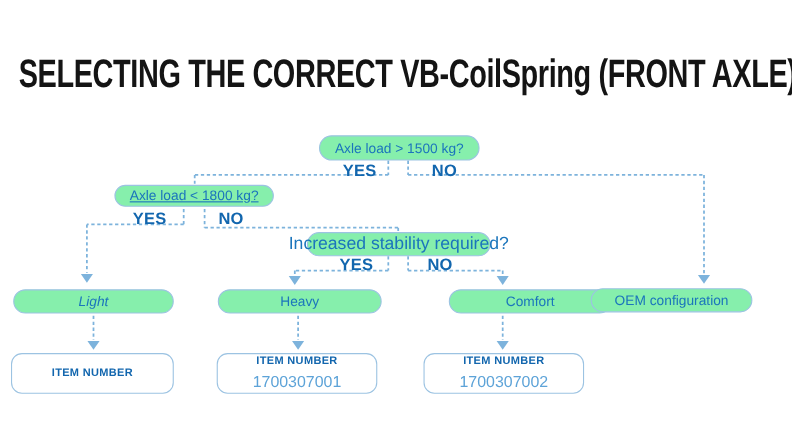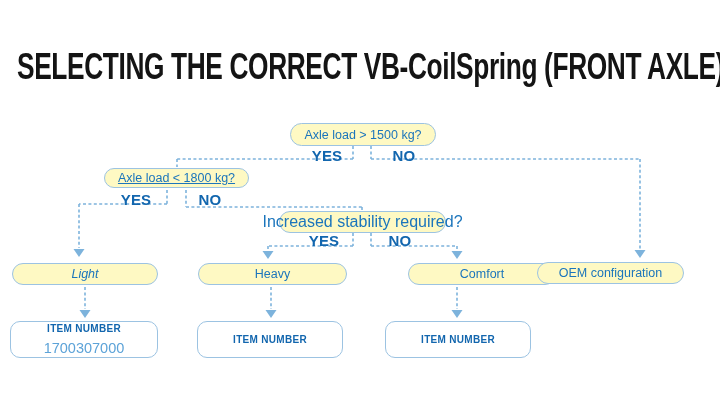--- a/index.html
+++ b/index.html
@@ -19,21 +19,21 @@
   .title{
     position:absolute;left:17px;top:46px;
     font-size:36px;font-weight:bold;letter-spacing:-0.5px;
     color:var(--c-title);white-space:nowrap;
     transform:scaleX(0.73);transform-origin:0 50%;
   }
   .connectors{position:absolute;left:0;top:0;width:720px;height:405px;}
   .cl{stroke:var(--c-line);fill:none;stroke-width:1.6;stroke-dasharray:3 2.4;}
   .ah{fill:var(--c-line);stroke:none;}
   .pill{
-    position:absolute;box-sizing:border-box;background:#fef9c3;
+    position:absolute;box-sizing:border-box;background:#86efac;
     border:1.5px solid var(--c-border);border-radius:12px;
     display:flex;align-items:center;justify-content:center;
     color:var(--c-text);font-size:12.5px;white-space:nowrap;
   }
   .yesno{
     position:absolute;width:40px;text-align:center;
     font-weight:bold;font-size:15px;color:var(--c-bold);
     letter-spacing:0.2px;
   }
   .itembox{
@@ -82,22 +82,23 @@
   <div class="yesno" style="left:304px;top:232px;">YES</div>
   <div class="yesno" style="left:380px;top:232px;">NO</div>
 
   <div class="pill" style="left:12px;top:263px;width:146px;height:22px;font-style:italic;">Light</div>
   <div class="pill" style="left:198px;top:263px;width:149px;height:22px;text-align:right;">Heavy</div>
   <div class="pill" style="left:408px;top:263px;width:148px;height:22px;">Comfort</div>
   <div class="pill" style="left:537px;top:262px;width:147px;height:22px;">OEM configuration</div>
 
   <div class="itembox" style="left:10px;top:321px;width:148px;height:37px;">
     <span class="item-label">ITEM NUMBER</span>
-    <span class="item-value">1700307000</span>
   </div>
   <div class="itembox" style="left:197px;top:321px;width:146px;height:37px;">
     <span class="item-label">ITEM NUMBER</span>
+    <span class="item-value">1700307001</span>
   </div>
   <div class="itembox" style="left:385px;top:321px;width:146px;height:37px;">
     <span class="item-label">ITEM NUMBER</span>
+    <span class="item-value">1700307002</span>
   </div>
 
 </div>
 
 </body></html>

